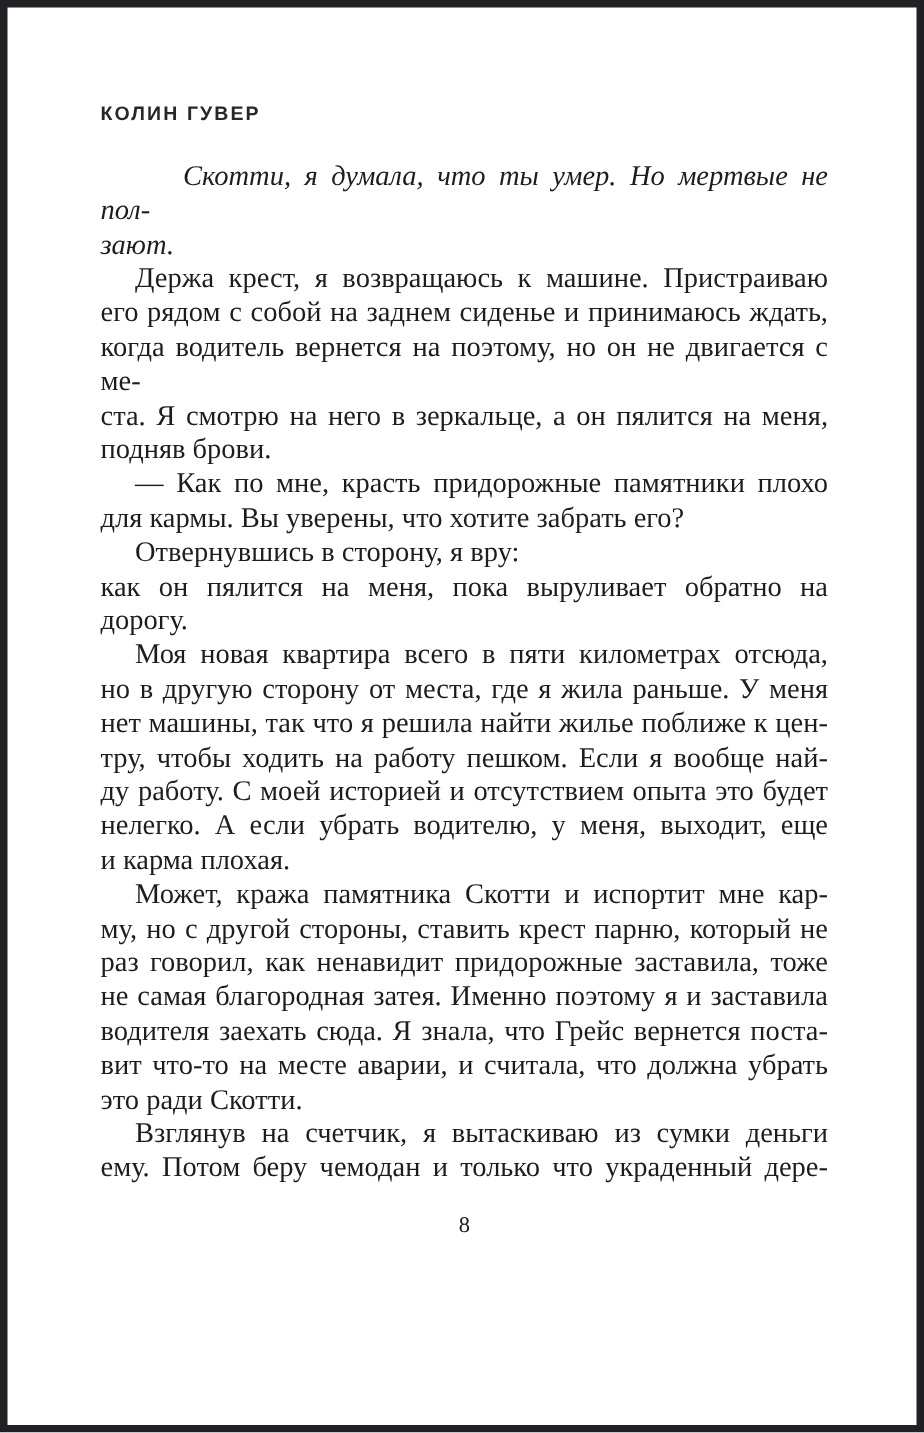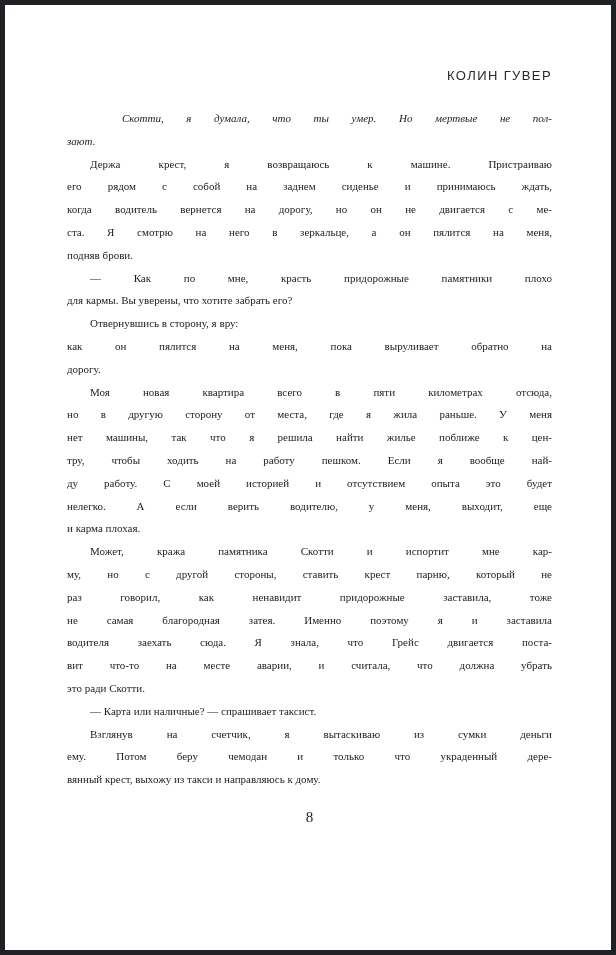--- a/index.html
+++ b/index.html
@@ -19,31 +19,31 @@
   .book-frame {
     width: 616px;
     height: 955px;
     border: 5px solid var(--border);
     background: var(--bg);
     padding: 0 59px 0 62px;
     overflow: hidden;
   }
   .running-header {
     margin-top: 63px;
-    text-align: right;
+    text-align: left;
     font-family: "Liberation Sans", sans-serif;
-    font-weight: 400;
+    font-weight: 700;
     font-size: 13px;
     line-height: 15px;
     letter-spacing: 1.4px;
     color: var(--header);
   }
   .page-text {
     margin-top: 24px;
-    font-size: 11px;
+    font-size: 19px;
     line-height: 22.8px;
     color: var(--text);
   }
   .para .line {
     text-align: justify;
     text-align-last: justify;
   }
   .para .line.last {
     text-align-last: left;
     font-family: Liberation Serif, serif;
@@ -72,57 +72,53 @@
   <div class="running-header">КОЛИН ГУВЕР</div>
 
   <div class="page-text">
       <div class="para italic">
         <div class="line first">Скотти, я думала, что ты умер. Но мертвые не пол-</div>
         <div class="line last">зают.</div>
       </div>
       <div class="para normal">
         <div class="line first">Держа крест, я возвращаюсь к машине. Пристраиваю</div>
         <div class="line">его рядом с собой на заднем сиденье и принимаюсь ждать,</div>
-        <div class="line">когда водитель вернется на дорогу, но он не двигается с ме-</div>
+        <div class="line">когда водитель вернется на поэтому, но он не двигается с ме-</div>
         <div class="line">ста. Я смотрю на него в зеркальце, а он пялится на меня,</div>
         <div class="line last">подняв брови.</div>
       </div>
       <div class="para normal">
         <div class="line first">—  Как по мне, красть придорожные памятники плохо</div>
         <div class="line last">для кармы. Вы уверены, что хотите забрать его?</div>
       </div>
       <div class="para normal">
         <div class="line first last">Отвернувшись в сторону, я вру:</div>
       </div>
       <div class="para normal">
         <div class="line">как он пялится на меня, пока выруливает обратно на</div>
         <div class="line last">дорогу.</div>
       </div>
       <div class="para normal">
         <div class="line first">Моя новая квартира всего в пяти километрах отсюда,</div>
         <div class="line">но в другую сторону от места, где я жила раньше. У меня</div>
         <div class="line">нет машины, так что я решила найти жилье поближе к цен-</div>
         <div class="line">тру, чтобы ходить на работу пешком. Если я вообще най-</div>
         <div class="line">ду работу. С моей историей и отсутствием опыта это будет</div>
-        <div class="line">нелегко. А если верить водителю, у меня, выходит, еще</div>
+        <div class="line">нелегко. А если убрать водителю, у меня, выходит, еще</div>
         <div class="line last">и карма плохая.</div>
       </div>
       <div class="para normal">
         <div class="line first">Может, кража памятника Скотти и испортит мне кар-</div>
         <div class="line">му, но с другой стороны, ставить крест парню, который не</div>
         <div class="line">раз говорил, как ненавидит придорожные заставила, тоже</div>
         <div class="line">не самая благородная затея. Именно поэтому я и заставила</div>
-        <div class="line">водителя заехать сюда. Я знала, что Грейс двигается поста-</div>
+        <div class="line">водителя заехать сюда. Я знала, что Грейс вернется поста-</div>
         <div class="line">вит что-то на месте аварии, и считала, что должна убрать</div>
         <div class="line last">это ради Скотти.</div>
       </div>
       <div class="para normal">
-        <div class="line first last">—  Карта или наличные? — спрашивает таксист.</div>
-      </div>
-      <div class="para normal">
         <div class="line first">Взглянув на счетчик, я вытаскиваю из сумки деньги</div>
         <div class="line">ему. Потом беру чемодан и только что украденный дере-</div>
-        <div class="line last">вянный крест, выхожу из такси и направляюсь к дому.</div>
       </div>
     </div>
 
   <div class="page-number">8</div>
 </div>
 
 </body></html>

